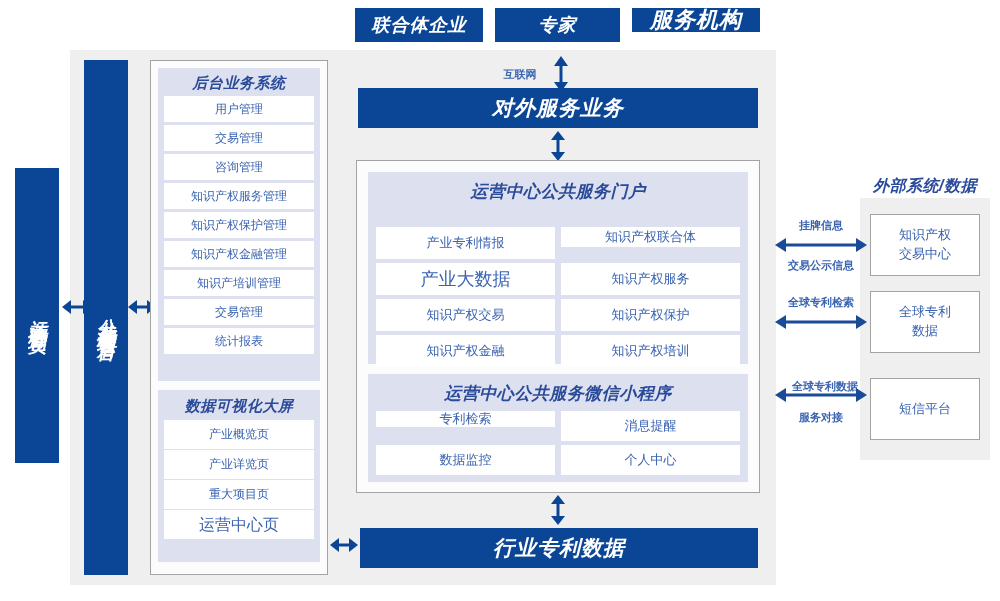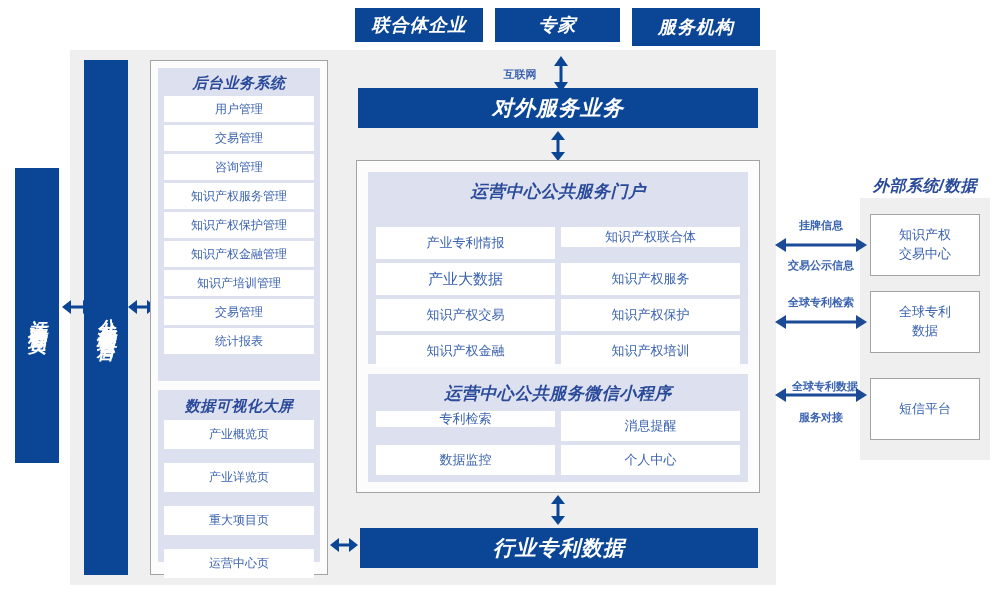--- a/index.html
+++ b/index.html
@@ -48,21 +48,21 @@
 <body>
 
 <div class="stage">
 
   <div class="solid-blue" style="left:355px;top:8px;width:128px;height:34px;position:absolute;font-size:18px;">
     <span>联合体企业</span>
   </div>
   <div class="solid-blue" style="left:495px;top:8px;width:125px;height:34px;position:absolute;font-size:18px;">
     <span>专家</span>
   </div>
-  <div class="solid-blue" style="left:632px;top:8px;width:128px;height:38px;position:absolute;font-size:18px;">
+  <div class="solid-blue" style="left:632px;top:8px;width:128px;height:24px;position:absolute;font-size:22px;">
     <span>服务机构</span>
   </div>
 
   <div class="outer-gray" style="position:absolute;left:70px;top:50px;width:706px;height:535px;"></div>
 
   <div style="position:absolute;left:490px;top:56px;width:110px;height:36px;display:flex;align-items:center;">
     <span class="arrow-label" style="width:60px;">互联网</span>
     <svg width="22" height="36" viewBox="0 0 22 36">
       <line x1="11" y1="7" x2="11" y2="29" stroke="#0a4596" stroke-width="3"></line>
       <polygon points="11,0 4,10 18,10" fill="#0a4596"></polygon>
@@ -130,31 +130,31 @@
         <span>交易管理</span>
         </div>
       <div class="cell" style="height:26px;font-size:12px;">
         <span>统计报表</span>
         </div>
     </div>
   </div>
 
   <div class="panel" style="position:absolute;left:158px;top:390px;width:162px;height:172px;padding:4px 6px;">
     <div class="panel-title" style="font-size:15px;height:24px;line-height:24px;">数据可视化大屏</div>
-    <div style="display:flex;flex-direction:column;gap:14px;margin-top:2px;">
+    <div style="display:flex;flex-direction:column;gap:1px;margin-top:2px;">
       <div class="cell" style="height:29px;font-size:12px;">
         <span>产业概览页</span>
         </div>
       <div class="cell" style="height:29px;font-size:12px;">
         <span>产业详览页</span>
         </div>
       <div class="cell" style="height:29px;font-size:12px;">
         <span>重大项目页</span>
         </div>
-      <div class="cell" style="height:29px;font-size:12px;">
+      <div class="cell" style="height:29px;font-size:16px;">
         <span>运营中心页</span>
         </div>
     </div>
   </div>
 
   <svg style="position:absolute;left:330px;top:534px;" width="28" height="22" viewBox="0 0 28 22">
     <line x1="6" y1="11" x2="22" y2="11" stroke="#0a4596" stroke-width="3"></line>
     <polygon points="0,11 9,4 9,18" fill="#0a4596"></polygon>
     <polygon points="28,11 19,4 19,18" fill="#0a4596"></polygon>
   </svg>
@@ -163,21 +163,21 @@
 
   <div class="panel" style="position:absolute;left:368px;top:172px;width:380px;height:192px;padding:5px 8px;">
     <div class="panel-title" style="font-size:17px;height:30px;line-height:30px;">运营中心公共服务门户</div>
     <div style="display:grid;grid-template-columns:1fr 1fr;gap:4px 6px;margin-top:20px;">
       <div class="cell" style="height:32px;font-size:13px;">
         <span>产业专利情报</span>
         </div>
       <div class="cell" style="height:20px;font-size:13px;">
         <span>知识产权联合体</span>
         </div>
-      <div class="cell" style="height:32px;font-size:15px;">
+      <div class="cell" style="height:32px;font-size:18px;">
         <span>产业大数据</span>
         </div>
       <div class="cell" style="height:32px;font-size:13px;">
         <span>知识产权服务</span>
         </div>
       <div class="cell" style="height:32px;font-size:13px;">
         <span>知识产权交易</span>
         </div>
       <div class="cell" style="height:32px;font-size:13px;">
         <span>知识产权保护</span>

